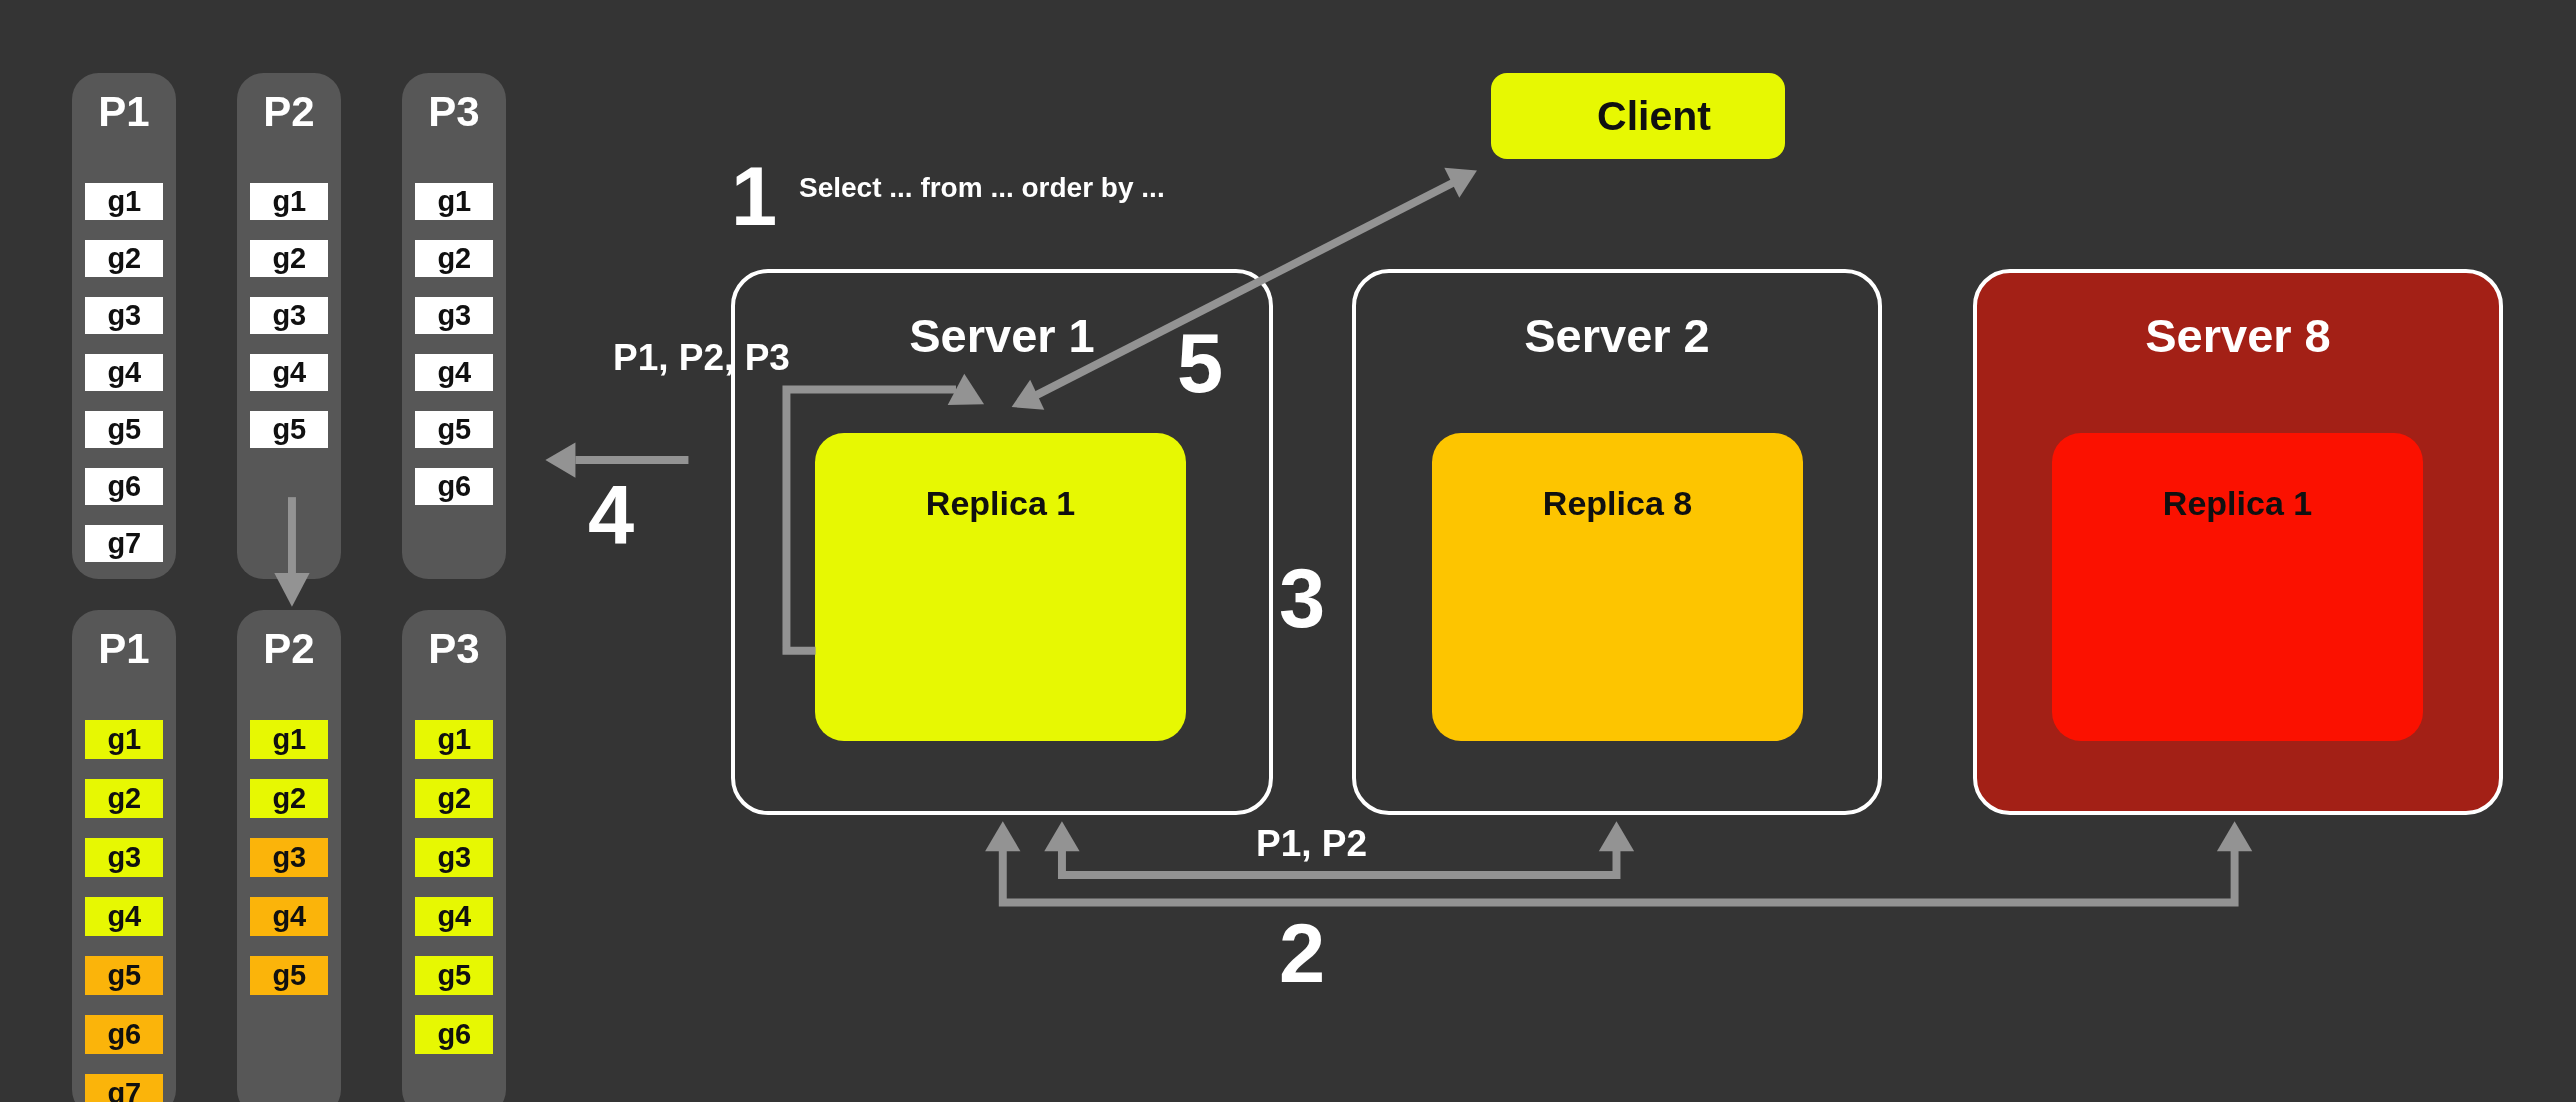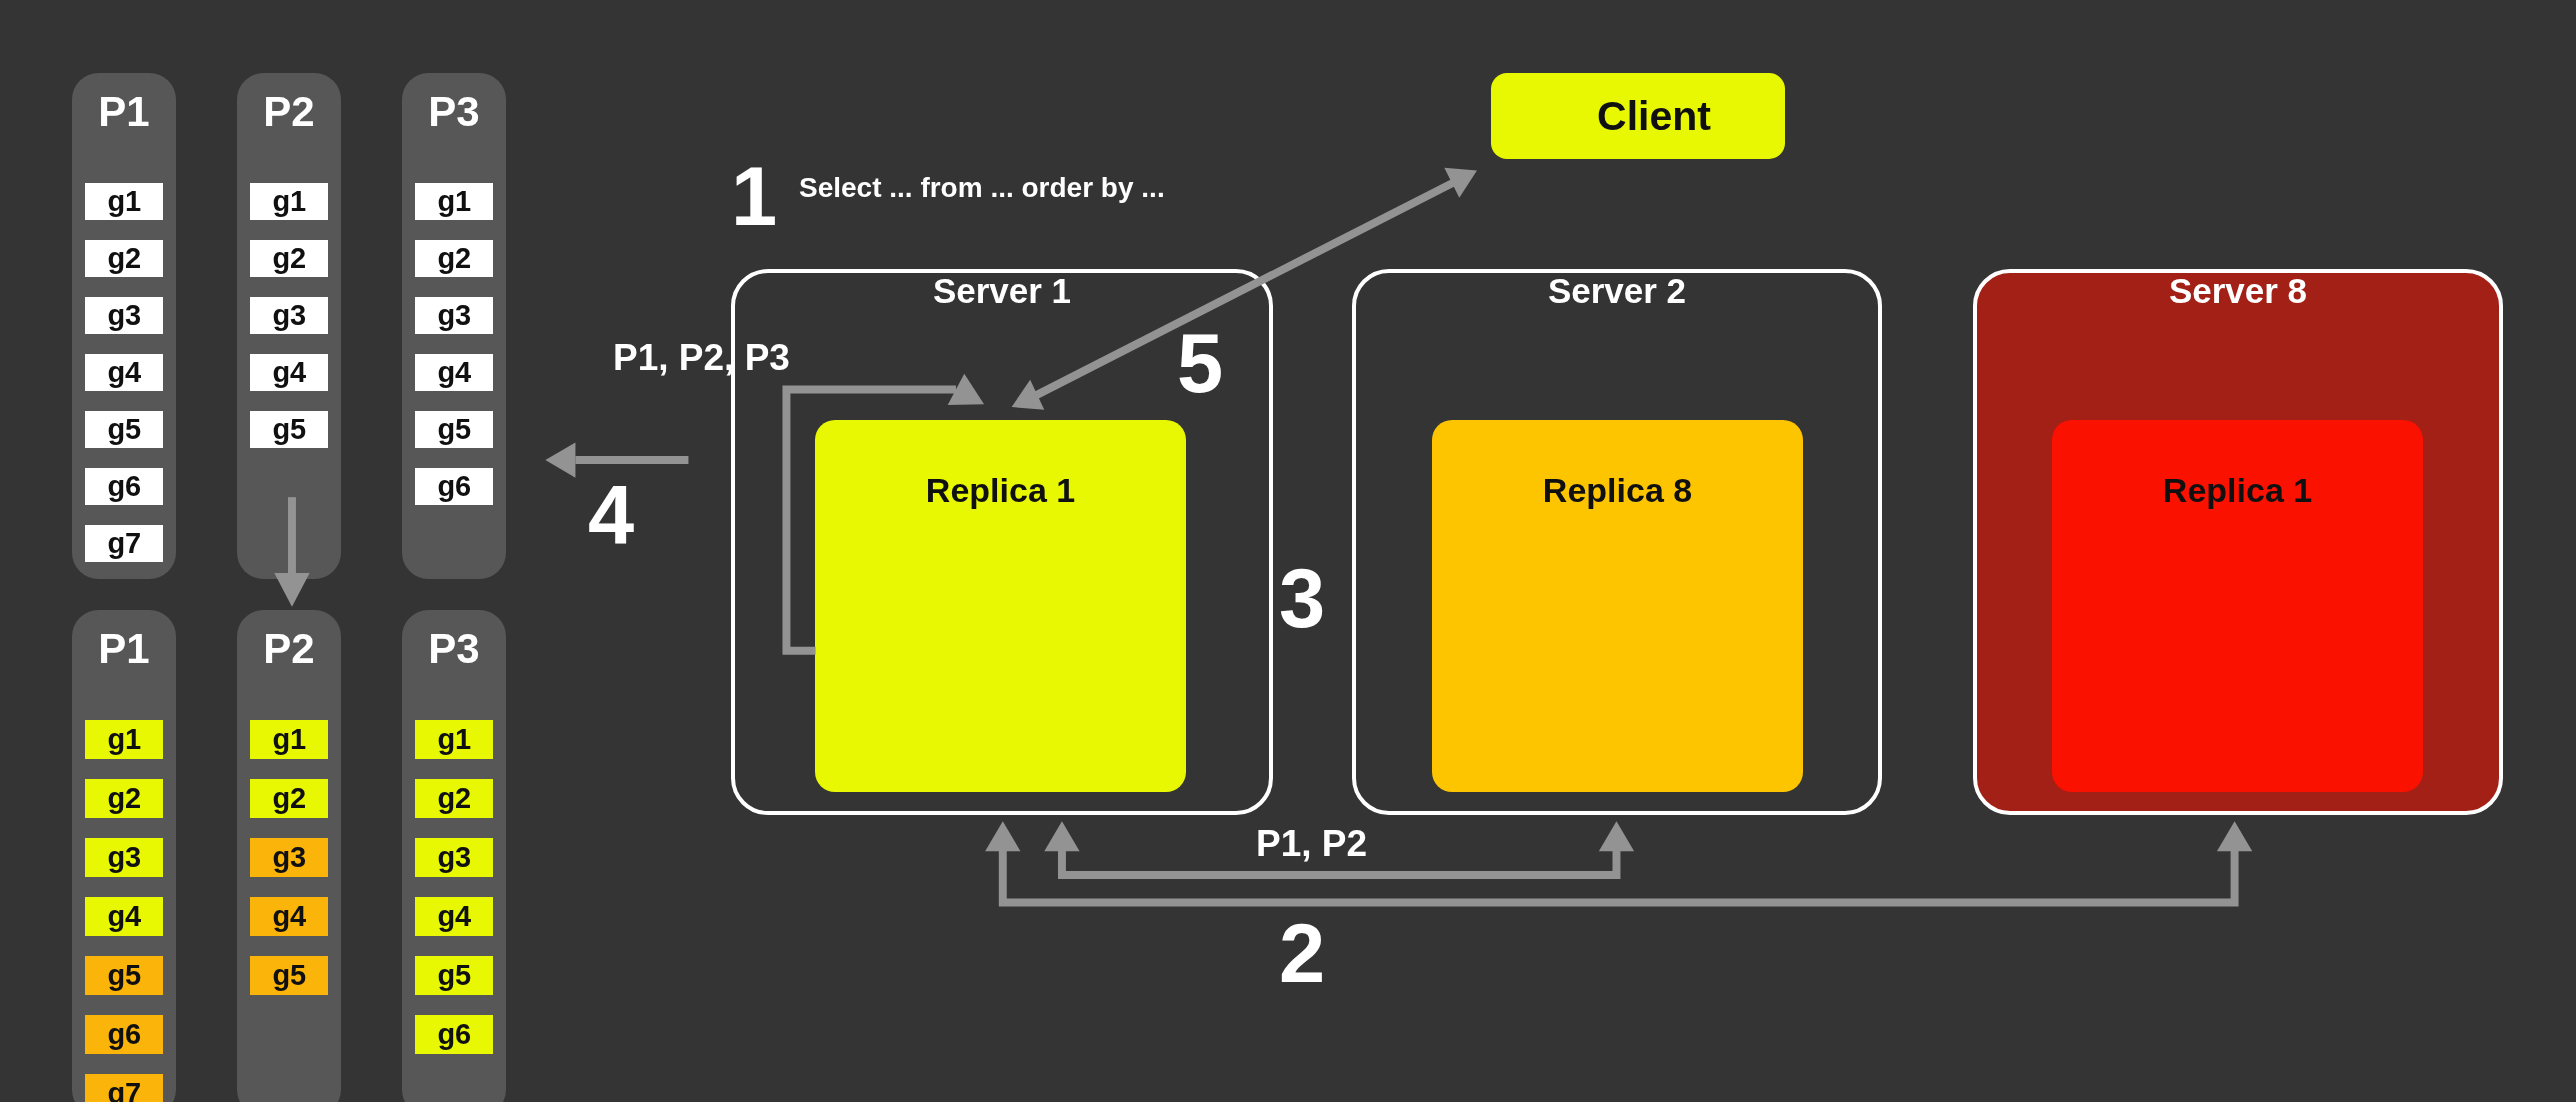--- a/index.html
+++ b/index.html
@@ -15,22 +15,22 @@
   .pbox{height:37px;line-height:37px;margin-bottom:5.3px;font-size:29px;text-align:center;color:#101010;margin-top:20px;}
   .sorted .pbox{height:39px;line-height:39px;margin-bottom:7px;}
   .c-white{background:#ffffff;}
   .c-yellow{background:var(--yellow,#e7f802);}
   .c-orange{background:var(--orange,#fbb40a);}
   .c-amber{background:var(--amber,#fdc500);}
   .c-red{background:var(--red,#fb1100);}
   .c-server3{background:var(--server3,#a32016);}
   
   .server{position:absolute;top:269px;height:546px;border:4.4px solid #fff;border-radius:37px;box-sizing:border-box;z-index:1;}
-  .server-label{text-align:center;font-size:35px;color:#fff;line-height:1;}
-  .replica{position:absolute;top:420px;width:371px;height:372px;border-radius:20px;z-index:2;}
+  .server-label{margin-top:39px;text-align:center;font-size:47px;color:#fff;line-height:1;}
+  .replica{position:absolute;top:433px;width:371px;height:308px;border-radius:29px;z-index:2;}
   .replica-label{padding-top:53px;text-align:center;font-size:34px;color:#101010;line-height:1;}
   .client{position:absolute;left:1491px;top:73px;width:262px;height:86px;border-radius:16px;z-index:2;text-align:center;padding-left:32px;}
   .client-label{font-size:41px;color:#101010;line-height:86px;}
   
   .lbl{position:absolute;color:#fff;line-height:1;white-space:nowrap;z-index:6;}
   .num{font-size:83px;}
   .small{font-size:37px;}
   .query{font-size:28px;}
   
   .arrows{position:absolute;left:0;top:0;z-index:5;pointer-events:none;}

